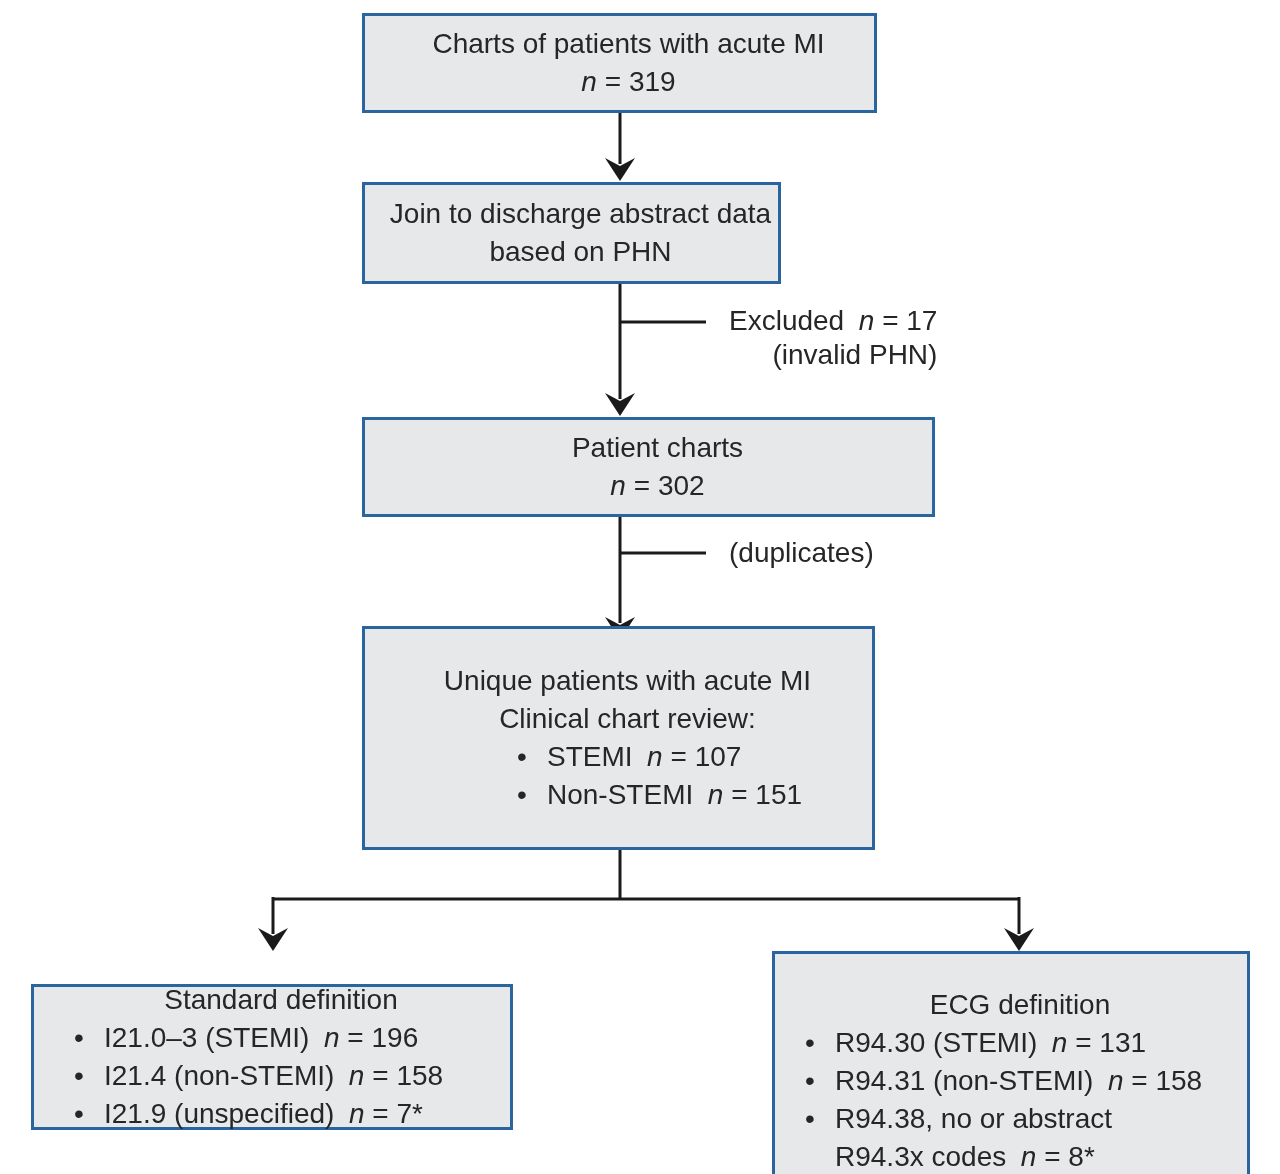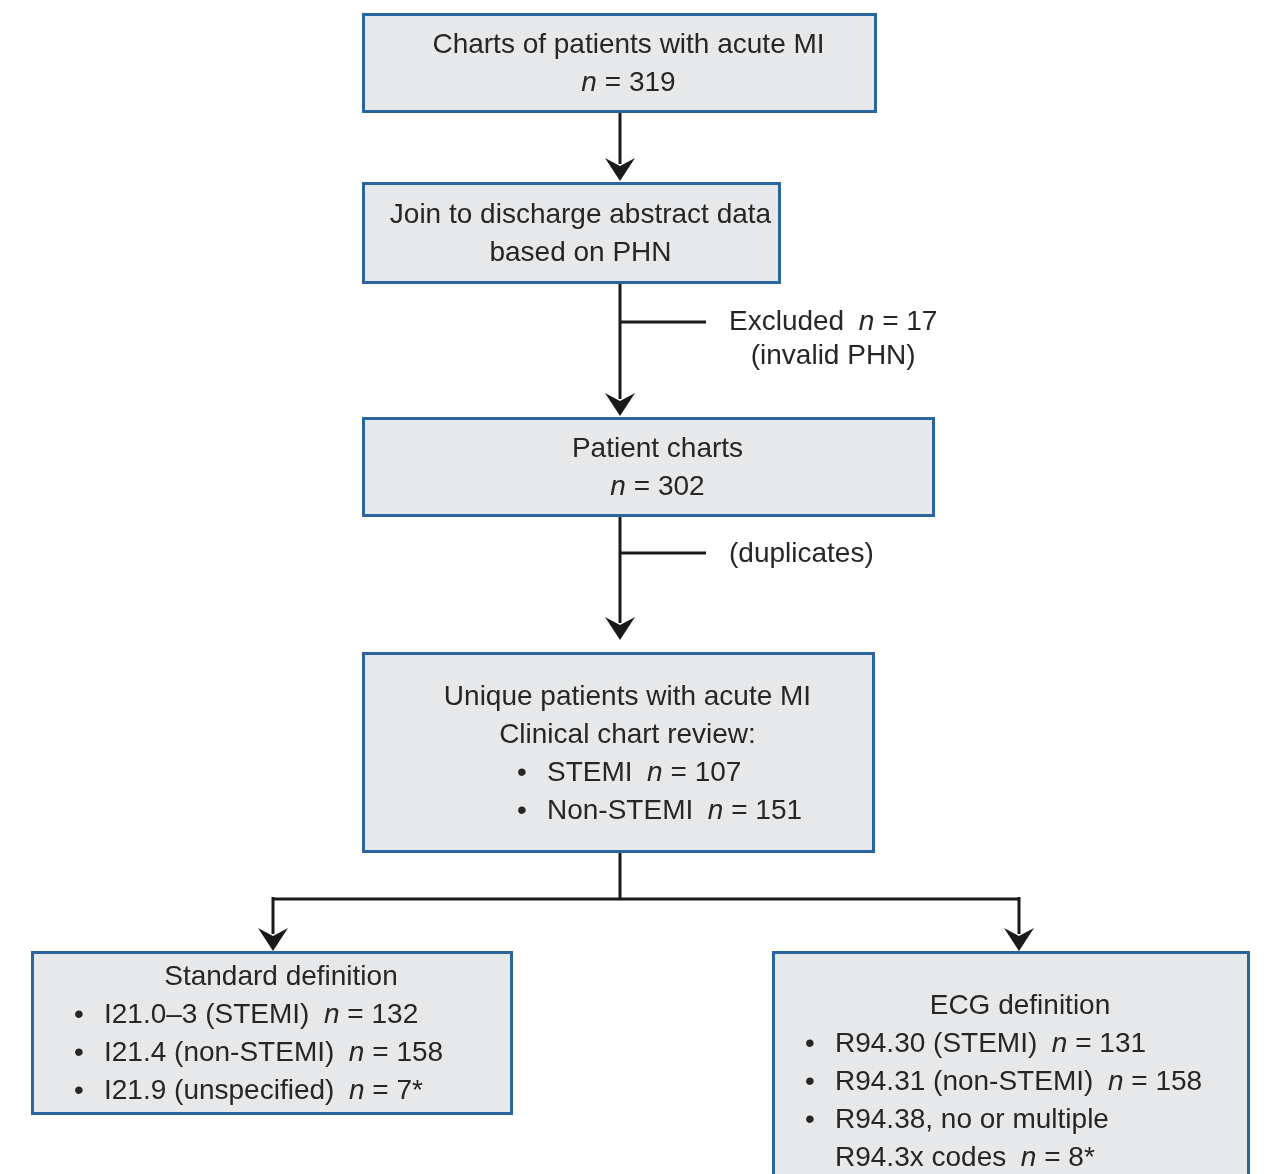--- a/index.html
+++ b/index.html
@@ -46,21 +46,21 @@
   .marker { width: 30px; flex: none; }
   .content { flex: 1; }
 
   .box4-bullets { padding-left: 152px; }
   .box5-bullets { padding-left: 40px; padding-right: 10px; }
   .box6-bullets { padding-left: 30px; padding-right: 10px; }
 
   .excl-label {
     position: absolute;
     line-height: 34px;
-    text-align: center;
+    text-align: right;
     white-space: nowrap;
   }
 </style>
 </head>
 <body>
 
 <div class="canvas">
 
   <svg class="connectors" width="1280" height="1174" viewBox="0 0 1280 1174" aria-hidden="true">
 
@@ -114,46 +114,46 @@
     <div class="center">Patient charts</div>
     <div class="center">
       <i class="nvar">n</i><span class="rest">= 302</span>
     </div>
   </div>
 
   <div class="excl-label" style="left:729px; top:536px;">
     <div>(duplicates)</div>
   </div>
 
-  <div class="box" style="left:362px; top:652px; width:513px; height:201px;">
+  <div class="box" style="left:362px; top:626px; width:513px; height:224px;">
     <div class="center">Unique patients with acute MI</div>
     <div class="center">Clinical chart review:</div>
     <div class="bullets box4-bullets">
       <div class="bullet-line">
         <span class="marker">•</span>
         <span class="content">
           <span>STEMI</span><i class="nvar gap">n</i><span class="rest">= 107</span>
         </span>
       </div>
       <div class="bullet-line">
         <span class="marker">•</span>
         <span class="content">
           <span>Non-STEMI</span><i class="nvar gap">n</i><span class="rest">= 151</span>
         </span>
       </div>
     </div>
   </div>
 
-  <div class="box" style="left:31px; top:951px; width:482px; height:164px;">
+  <div class="box" style="left:31px; top:984px; width:482px; height:146px;">
     <div class="center">Standard definition</div>
     <div class="bullets box5-bullets">
       <div class="bullet-line">
         <span class="marker">•</span>
         <span class="content">
-          <span>I21.0–3 (STEMI)</span><i class="nvar gap">n</i><span class="rest">= 132</span>
+          <span>I21.0–3 (STEMI)</span><i class="nvar gap">n</i><span class="rest">= 196</span>
         </span>
       </div>
       <div class="bullet-line">
         <span class="marker">•</span>
         <span class="content">
           <span>I21.4 (non-STEMI)</span><i class="nvar gap">n</i><span class="rest">= 158</span>
         </span>
       </div>
       <div class="bullet-line">
         <span class="marker">•</span>
@@ -175,20 +175,20 @@
       </div>
       <div class="bullet-line">
         <span class="marker">•</span>
         <span class="content">
           <span>R94.31 (non-STEMI)</span><i class="nvar gap">n</i><span class="rest">= 158</span>
         </span>
       </div>
       <div class="bullet-line">
         <span class="marker">•</span>
         <span class="content">
-          <span>R94.38, no or multiple</span><br>
+          <span>R94.38, no or abstract</span><br>
           <span>R94.3x codes</span><i class="nvar gap">n</i><span class="rest">= 8*</span>
         </span>
       </div>
     </div>
   </div>
 
 </div>
 
 </body></html>

